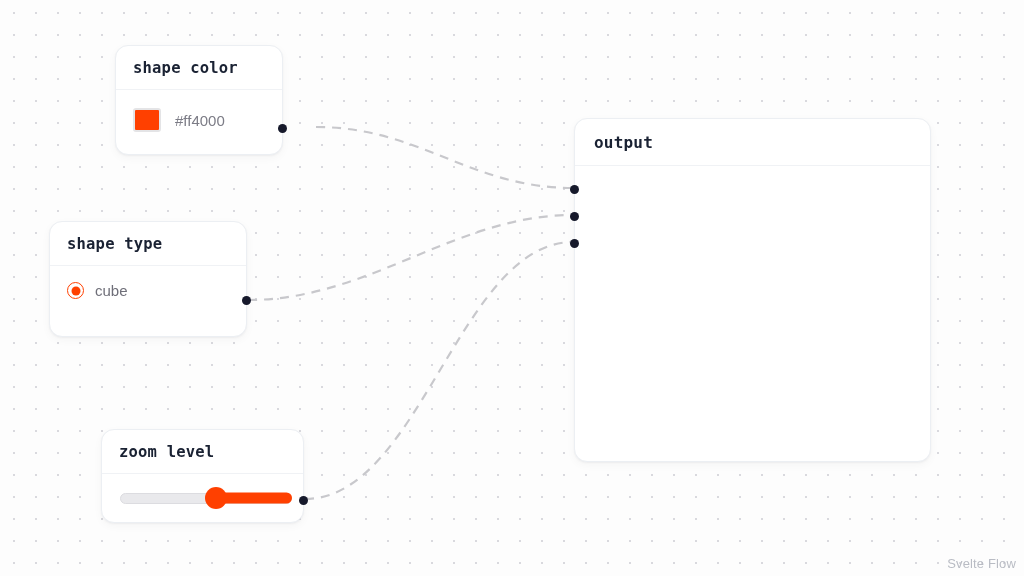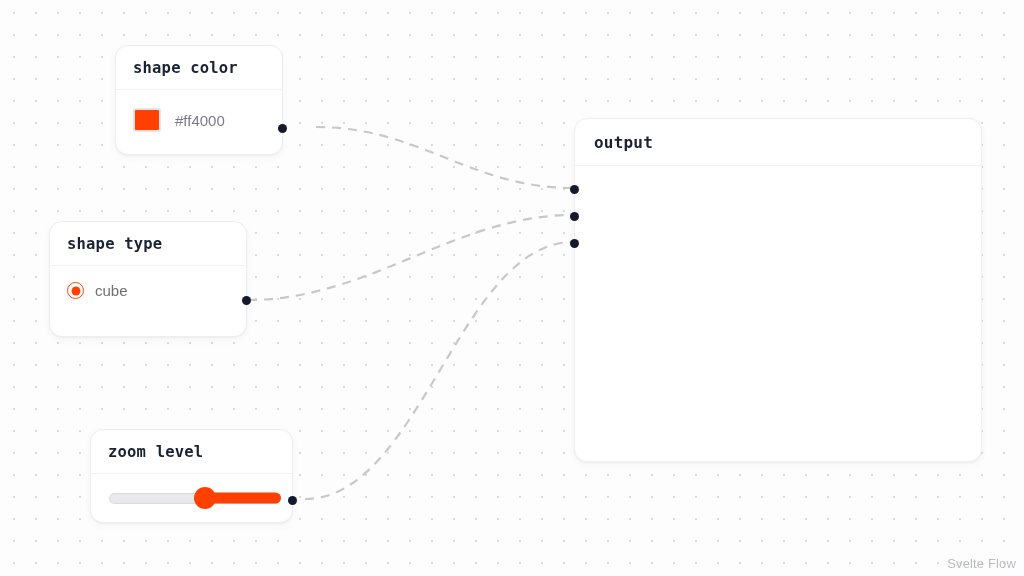--- a/index.html
+++ b/index.html
@@ -143,21 +143,21 @@
     border-radius: 50%;
     background: #ff4000;
   }
   .radio-label {
     font-size: 15px;
     color: #6f6f79;
   }
 
   
   #node-zoom-level {
-    left: 90px;
+    left: 101px;
     top: 429px;
     width: 203px;
     height: 94px;
   }
   #node-zoom-level .node-body {
     padding: 13px 10px 14px 18px;
   }
   .slider {
     position: relative;
     width: 172px;
@@ -189,21 +189,21 @@
     background: #ff4000;
     top: 50%;
     transform: translate(-50%, -50%);
     z-index: 2;
   }
 
   
   #node-output {
     left: 574px;
     top: 118px;
-    width: 408px;
+    width: 357px;
     height: 344px;
   }
   #node-output .node-title {
     padding: 14px 19px 13px 19px;
     font-size: 16px;
   }
 
   
   #watermark {
     position: absolute;

